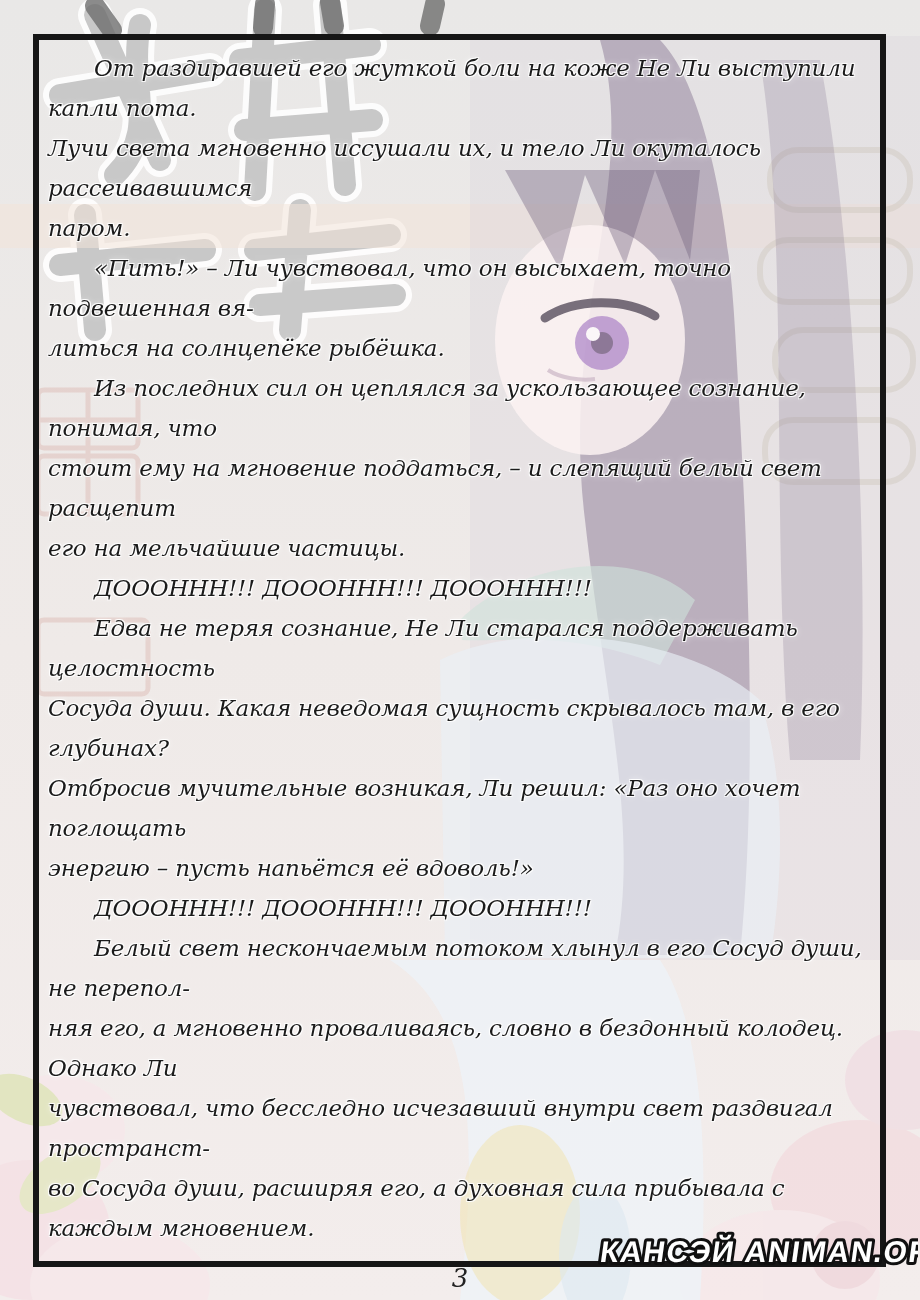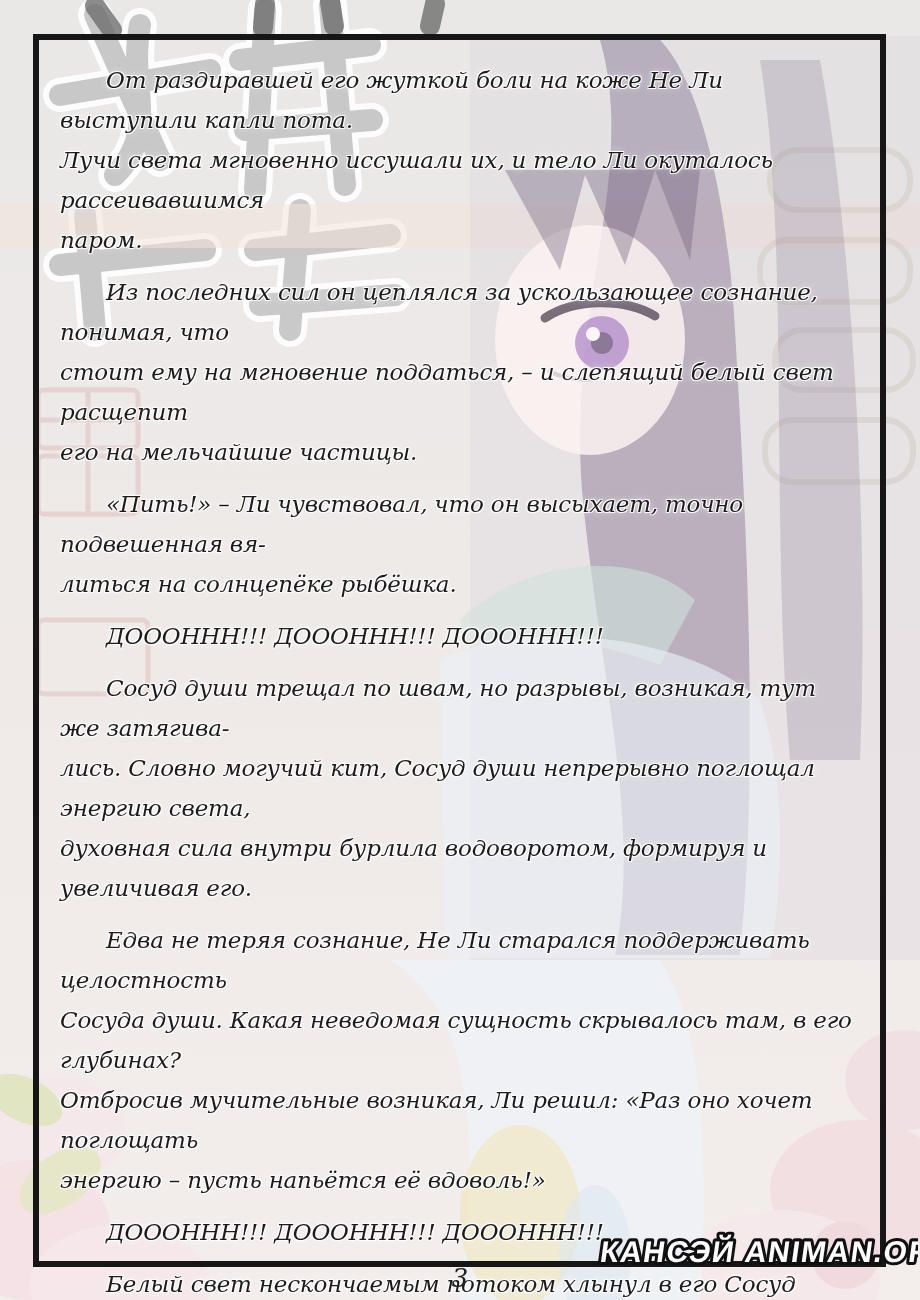--- a/index.html
+++ b/index.html
@@ -9,21 +9,21 @@
     font-family:"DejaVu Serif","Liberation Serif",serif;
   }
   .bg{position:absolute;left:0;top:0;z-index:0;}
   .frame{
     position:absolute;left:33px;top:34px;width:853px;height:1233px;
     border:6px solid #161616;box-sizing:border-box;z-index:1;
     padding:8px 12px 0 9px;
   }
   .story{color:#1b1b1b;}
   .story p{
-    margin:12px;font-style:italic;font-size:23px;line-height:40px;
+    margin:0;font-style:italic;font-size:23px;line-height:40px;
     text-indent:46px;white-space:pre-line;letter-spacing:-0.2px;
     text-shadow:-1px -1px 0 rgba(255,255,255,.85),1px -1px 0 rgba(255,255,255,.85),
                 -1px 1px 0 rgba(255,255,255,.85),1px 1px 0 rgba(255,255,255,.85),
                 0 0 7px rgba(255,255,255,.9);
   }
   .watermark{position:absolute;left:583px;top:1220px;z-index:3;}
   .pagenum{
     position:absolute;left:0;top:1263px;width:920px;text-align:center;z-index:2;
     font-style:italic;font-size:26px;color:#222;
     font-family:"DejaVu Serif",serif;
@@ -110,29 +110,26 @@
     <ellipse cx="520" cy="1215" rx="60" ry="90" fill="#f0e3b0" opacity="0.55"></ellipse>
     <ellipse cx="595" cy="1255" rx="36" ry="70" fill="#dce8f0" opacity="0.6"></ellipse>
   </g>
 </svg>
 
 <div class="frame">
   <div class="story">
     <p>От раздиравшей его жуткой боли на коже Не Ли выступили капли пота.
 Лучи света мгновенно иссушали их, и тело Ли окуталось рассеивавшимся
 паром.</p>
+    <p>«Пить!» – Ли чувствовал, что он высыхает, точно подвешенная вя-
+литься на солнцепёке рыбёшка.</p>
     <p>Из последних сил он цеплялся за ускользающее сознание, понимая, что
 стоит ему на мгновение поддаться, – и слепящий белый свет расщепит
 его на мельчайшие частицы.</p>
-    <p>«Пить!» – Ли чувствовал, что он высыхает, точно подвешенная вя-
-литься на солнцепёке рыбёшка.</p>
     <p>ДОООННН!!! ДОООННН!!! ДОООННН!!!</p>
-    <p>Сосуд души трещал по швам, но разрывы, возникая, тут же затягива-
-лись. Словно могучий кит, Сосуд души непрерывно поглощал энергию света,
-духовная сила внутри бурлила водоворотом, формируя и увеличивая его.</p>
     <p>Едва не теряя сознание, Не Ли старался поддерживать целостность
 Сосуда души. Какая неведомая сущность скрывалось там, в его глубинах?
 Отбросив мучительные возникая, Ли решил: «Раз оно хочет поглощать
 энергию – пусть напьётся её вдоволь!»</p>
     <p>ДОООННН!!! ДОООННН!!! ДОООННН!!!</p>
     <p>Белый свет нескончаемым потоком хлынул в его Сосуд души, не перепол-
 няя его, а мгновенно проваливаясь, словно в бездонный колодец. Однако Ли
 чувствовал, что бесследно исчезавший внутри свет раздвигал пространст-
 во Сосуда души, расширяя его, а духовная сила прибывала с каждым мгновением.</p>
   </div>

